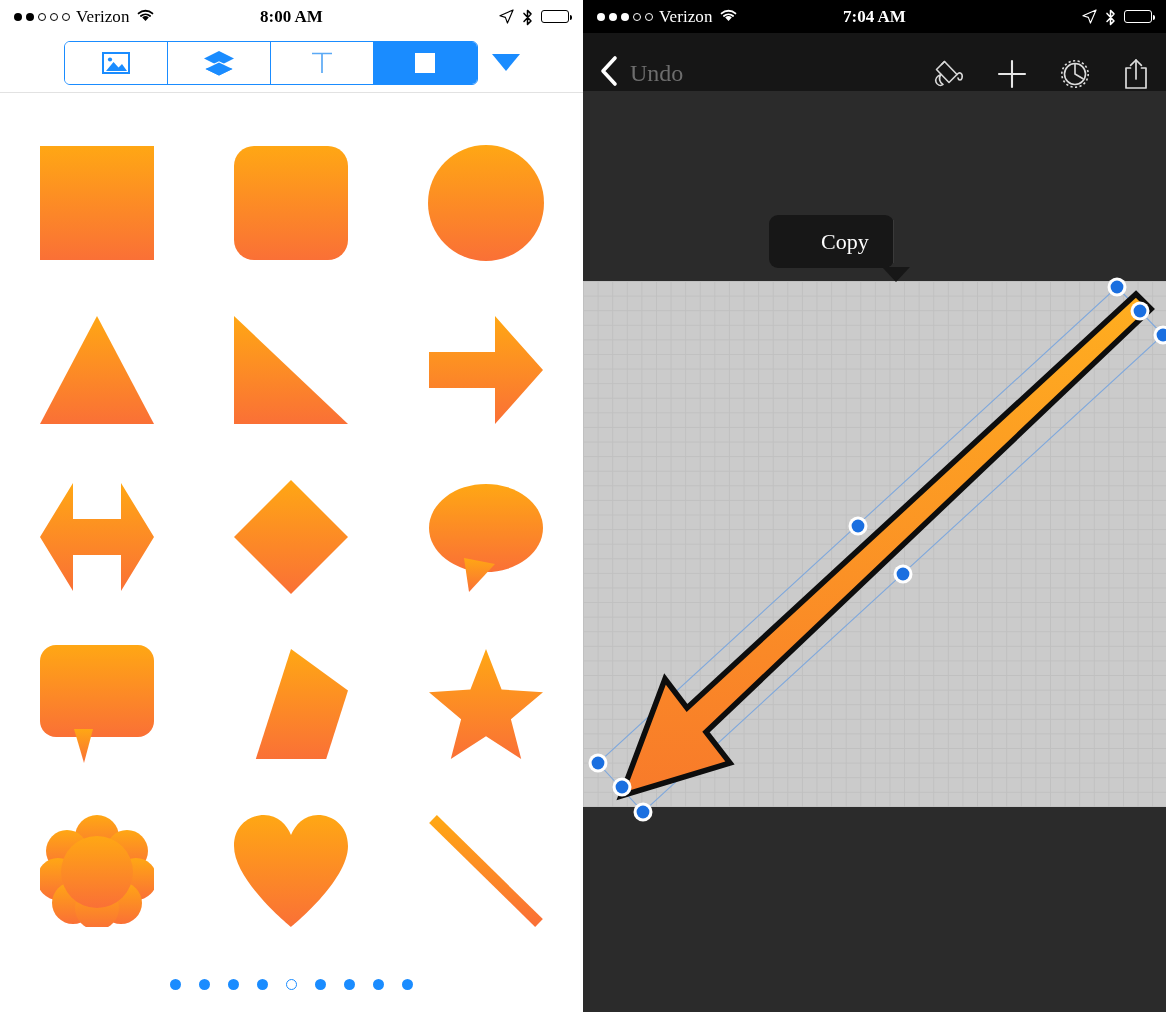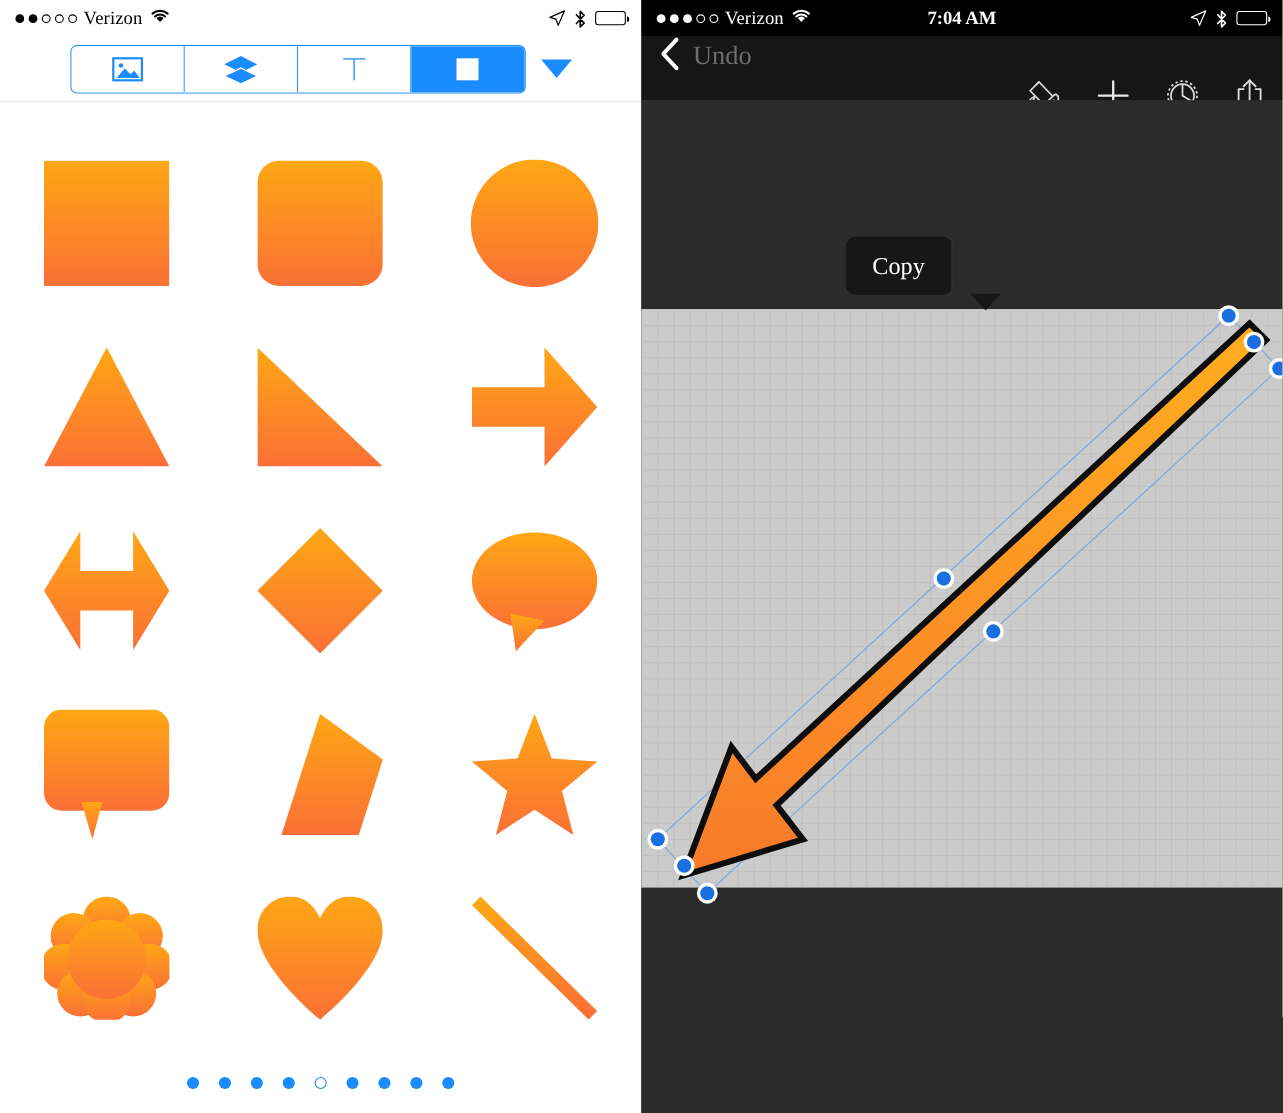--- a/index.html
+++ b/index.html
@@ -45,35 +45,35 @@
   .right{width:583px;height:1012px;background:#2b2b2b;position:relative;overflow:hidden;}
   .r-statusbar{height:33px;display:flex;align-items:center;padding:0 14px;box-sizing:border-box;position:relative;background:#000;}
   .right .sb-dot.full{background:#fff;}
   .right .sb-dot.empty{background:transparent;border:1.3px solid #fff;}
   .right .sb-carrier{font-size:17px;color:#fff;letter-spacing:.1px;}
   .right .sb-time{color:#fff;text-align:center;}
   .right .batt{border-color:#fff;}
   .right .batt .fill{background:#fff;}
   .right .batt::after{background:#fff;}
 
-  .navbar{height:58px;background:#161616;display:flex;align-items:flex-start;padding:0 16px;box-sizing:border-box;flex-direction:column;}
+  .navbar{height:58px;background:#161616;display:flex;align-items:flex-end;padding:0 16px;box-sizing:border-box;}
   .nav-back{display:flex;align-items:center;gap:12px;}
   .nav-undo{font-size:24px;color:#6d6d6d;}
   .nav-actions{margin-left:auto;display:flex;align-items:center;gap:30px;}
   .nav-actions svg{display:block;}
 
   .canvas-strip{position:absolute;left:0;right:0;top:91px;height:190px;background:#2b2b2b;}
   .canvas{position:absolute;left:0;right:0;top:281px;height:526px;
     background-color:#cbcbcb;
     background-image:linear-gradient(to right,#c0c0c0 1px,transparent 1px),linear-gradient(to bottom,#c0c0c0 1px,transparent 1px);
     background-size:14.6px 14.6px;}
   .canvas-bottom{position:absolute;left:0;right:0;top:807px;bottom:0;background:#2b2b2b;}
 
   .popup{position:absolute;top:215px;left:186px;height:53px;background:#171717;border-radius:9px;display:flex;align-items:stretch;z-index:6;}
-  .popup-btn{display:flex;align-items:center;justify-content:center;padding:0 24px;color:#fff;font-size:22px;}
+  .popup-btn{display:flex;align-items:center;justify-content:center;padding:0 24px;color:#fff;font-size:22px;margin-left:28px;}
   .popup-sep{width:1px;background:#3a3a3a;margin:5px 0;}
   .popup-tail{position:absolute;left:113px;top:52px;width:0;height:0;border-left:14px solid transparent;border-right:14px solid transparent;border-top:15px solid #171717;}
 
   .art{position:absolute;left:0;top:91px;width:583px;height:921px;z-index:5;pointer-events:none;}
 </style>
 </head>
 <body>
 
 <div class="screens">
 
@@ -90,20 +90,21 @@
         </div>
         <span class="sb-carrier">Verizon</span>
         <span>
           <svg width="19" height="14" viewBox="0 0 19 14">
               <path d="M9.5 13 L6.2 9.4 A5 5 0 0 1 12.8 9.4 Z" fill="#000"></path>
               <path d="M2.6 5.4 A10.5 10.5 0 0 1 16.4 5.4" stroke="#000" stroke-width="1.9" fill="none" stroke-linecap="round"></path>
               <path d="M4.9 8 A7 7 0 0 1 14.1 8" stroke="#000" stroke-width="1.8" fill="none" stroke-linecap="round"></path>
             </svg>
         </span>
       </div>
+      <div class="sb-time">8:00 AM</div>
       <div class="sb-right">
         <span class="ico-loc">
           <svg width="15" height="15" viewBox="0 0 16 16">
               <path d="M15 1 L1 7.2 L6.8 8.9 L9 15 Z" fill="none" stroke="#000" stroke-width="1.2" stroke-linejoin="round"></path>
             </svg>
         </span>
         <span class="ico-bt">
           <svg width="11" height="17" viewBox="0 0 11 17">
               <path d="M2 4.4 L9 12 L5.5 15.4 L5.5 1.4 L9 4.9 L2 12.4" fill="none" stroke="#000" stroke-width="1.5" stroke-linejoin="round" stroke-linecap="round"></path>
             </svg>

